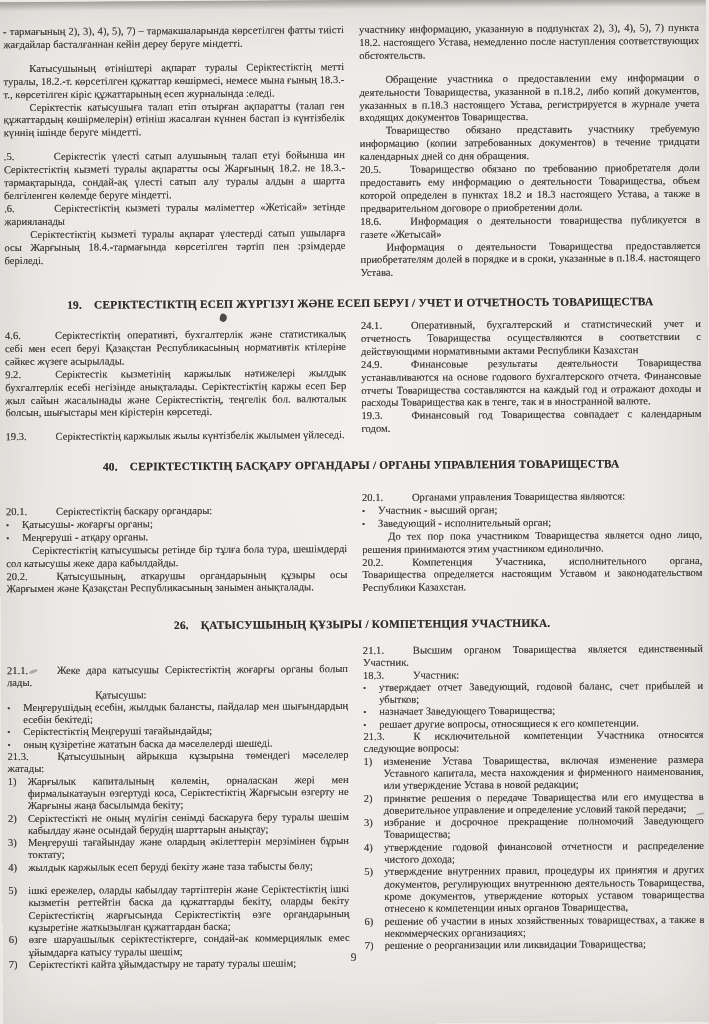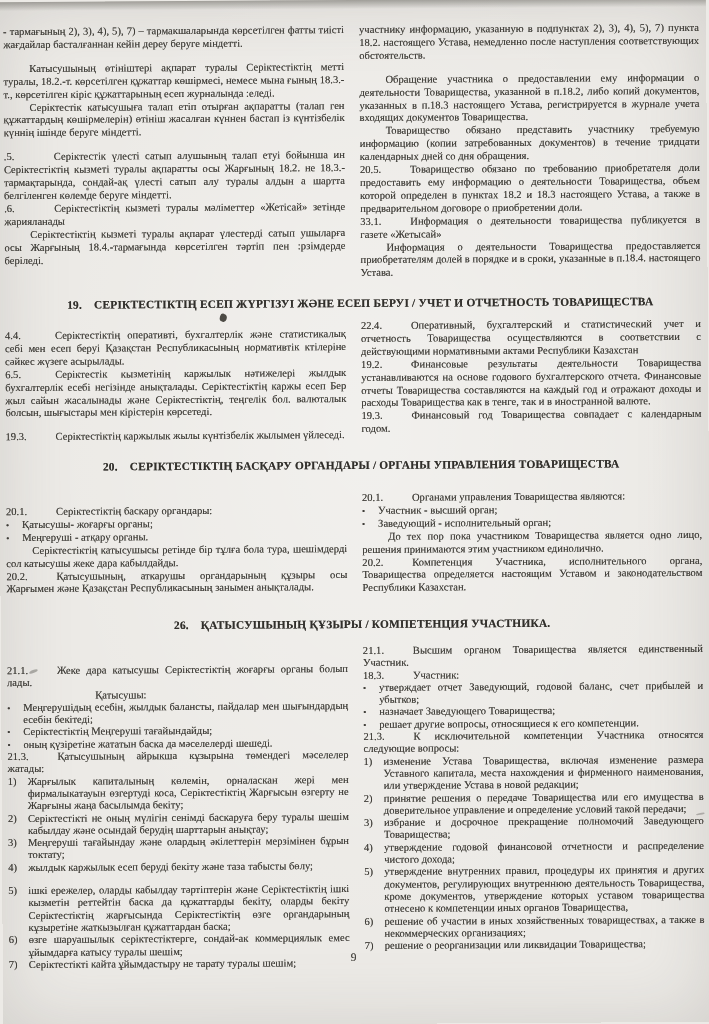--- a/index.html
+++ b/index.html
@@ -70,44 +70,44 @@
         <p class="p ind">Серіктестік катысушыға талап етіп отырған ақпаратты (талап ген құжаттардың көшірмелерін) өтініш жасалған күннен бастап із күнтізбелік күннің ішінде беруге міндетті.</p>
         <p class="p gap"><span class="pn">.5.</span>Серіктестік үлесті сатып алушының талап етуі бойынша ин Серіктестіктің кызметі туралы ақпаратты осы Жарғының 18.2. не 18.3.-тармақтарында, сондай-ақ үлесті сатып алу туралы алдын а шартта белгіленген көлемде беруге міндетті.</p>
         <p class="p"><span class="pn">.6.</span>Серіктестіктің кызметі туралы мәліметтер «Жетісай» зетінде жарияланады</p>
         <p class="p ind">Серіктестіктің кызметі туралы ақпарат үлестерді сатып ушыларға осы Жарғының 18.4.-тармағында көрсетілген тәртіп пен :рзімдерде беріледі.</p>
       </div>
     <div class="colR">
         <p class="p">участнику информацию, указанную в подпунктах 2), 3), 4), 5), 7) пункта 18.2. настоящего Устава, немедленно после наступления соответствующих обстоятельств.</p>
         <p class="p gap ind">Обращение участника о предоставлении ему информации о деятельности Товарищества, указанной в п.18.2, либо копий документов, указанных в п.18.3 настоящего Устава, регистрируется в журнале учета входящих документов Товарищества.</p>
         <p class="p ind">Товарищество обязано представить участнику требуемую информацию (копии затребованных документов) в течение тридцати календарных дней со дня обращения.</p>
         <p class="p"><span class="pn">20.5.</span>Товарищество обязано по требованию приобретателя доли предоставить ему информацию о деятельности Товарищества, объем которой определен в пунктах 18.2 и 18.3 настоящего Устава, а также в предварительном договоре о приобретении доли.</p>
-        <p class="p"><span class="pn">33.1.</span>Информация о деятельности товарищества публикуется в газете «Жетысай»</p>
+        <p class="p"><span class="pn">18.6.</span>Информация о деятельности товарищества публикуется в газете «Жетысай»</p>
         <p class="p ind">Информация о деятельности Товарищества предоставляется приобретателям долей в порядке и в сроки, указанные в п.18.4. настоящего Устава.</p>
       </div>
   </div>
 
   <div class="heading" style="top:297px">
     <span class="hnum">19.</span><span class="htext">СЕРІКТЕСТІКТІҢ ЕСЕП ЖҮРГІЗУІ ЖӘНЕ ЕСЕП БЕРУІ / УЧЕТ И ОТЧЕТНОСТЬ ТОВАРИЩЕСТВА</span>
   </div>
 
   <div class="band" style="top:320px">
     <div class="colL pt8">
-        <p class="p"><span class="pn">4.4.</span>Серіктестіктің оперативті, бухгалтерлік және статистикалық себі мен есеп беруі Қазақстан Республикасының нормативтік ктілеріне сәйкес жүзеге асырылады.</p>
-        <p class="p"><span class="pn">6.5.</span>Серіктестік кызметінің каржылык нәтижелері жылдык бухгалтерлік есебі негізінде анықталады. Серіктестіктің каржы есеп Бер жыл сайын жасалынады және Серіктестіктің, теңгелік бол. валюталык болсын, шығыстары мен кірістерін көрсетеді.</p>
+        <p class="p"><span class="pn">4.6.</span>Серіктестіктің оперативті, бухгалтерлік және статистикалық себі мен есеп беруі Қазақстан Республикасының нормативтік ктілеріне сәйкес жүзеге асырылады.</p>
+        <p class="p"><span class="pn">9.2.</span>Серіктестік кызметінің каржылык нәтижелері жылдык бухгалтерлік есебі негізінде анықталады. Серіктестіктің каржы есеп Бер жыл сайын жасалынады және Серіктестіктің, теңгелік бол. валюталык болсын, шығыстары мен кірістерін көрсетеді.</p>
         <p class="p gap"><span class="pn">19.3.</span>Серіктестіктің каржылык жылы күнтізбелік жылымен үйлеседі.</p>
       </div>
     <div class="colR">
-        <p class="p"><span class="pn">22.4.</span>Оперативный, бухгалтерский и статистический учет и отчетность Товарищества осуществляются в соответствии с действующими нормативными актами Республики Казахстан</p>
-        <p class="p"><span class="pn">19.2.</span>Финансовые результаты деятельности Товарищества устанавливаются на основе годового бухгалтерского отчета. Финансовые отчеты Товарищества составляются на каждый год и отражают доходы и расходы Товарищества как в тенге, так и в иностранной валюте.</p>
+        <p class="p"><span class="pn">24.1.</span>Оперативный, бухгалтерский и статистический учет и отчетность Товарищества осуществляются в соответствии с действующими нормативными актами Республики Казахстан</p>
+        <p class="p"><span class="pn">24.9.</span>Финансовые результаты деятельности Товарищества устанавливаются на основе годового бухгалтерского отчета. Финансовые отчеты Товарищества составляются на каждый год и отражают доходы и расходы Товарищества как в тенге, так и в иностранной валюте.</p>
         <p class="p"><span class="pn">19.3.</span>Финансовый год Товарищества совпадает с календарным годом.</p>
       </div>
   </div>
 
   <div class="heading" style="top:459px">
-    <span class="hnum">20.</span><span class="htext">СЕРІКТЕСТІКТІҢ БАСҚАРУ ОРГАНДАРЫ / ОРГАНЫ УПРАВЛЕНИЯ ТОВАРИЩЕСТВА</span>
+    <span class="hnum">40.</span><span class="htext">СЕРІКТЕСТІКТІҢ БАСҚАРУ ОРГАНДАРЫ / ОРГАНЫ УПРАВЛЕНИЯ ТОВАРИЩЕСТВА</span>
   </div>
 
   <div class="band" style="top:492px">
     <div class="colL pt12">
         <p class="p"><span class="pn">20.1.</span>Серіктестіктің баскару органдары:</p>
         <p class="p li-b"><span class="bm">•</span>Қатысушы- жоғарғы органы;</p>
         <p class="p li-b"><span class="bm">•</span>Меңгеруші - атқару органы.</p>
         <p class="p ind">Серіктестіктің катысушысы ретінде бір тұлға бола тура, шешімдерді сол катысушы жеке дара кабылдайды.</p>
         <p class="p"><span class="pn">20.2.</span>Қатысушының, аткарушы органдарының құзыры осы Жарғымен және Қазақстан Республикасының занымен анықталады.</p>
       </div>

